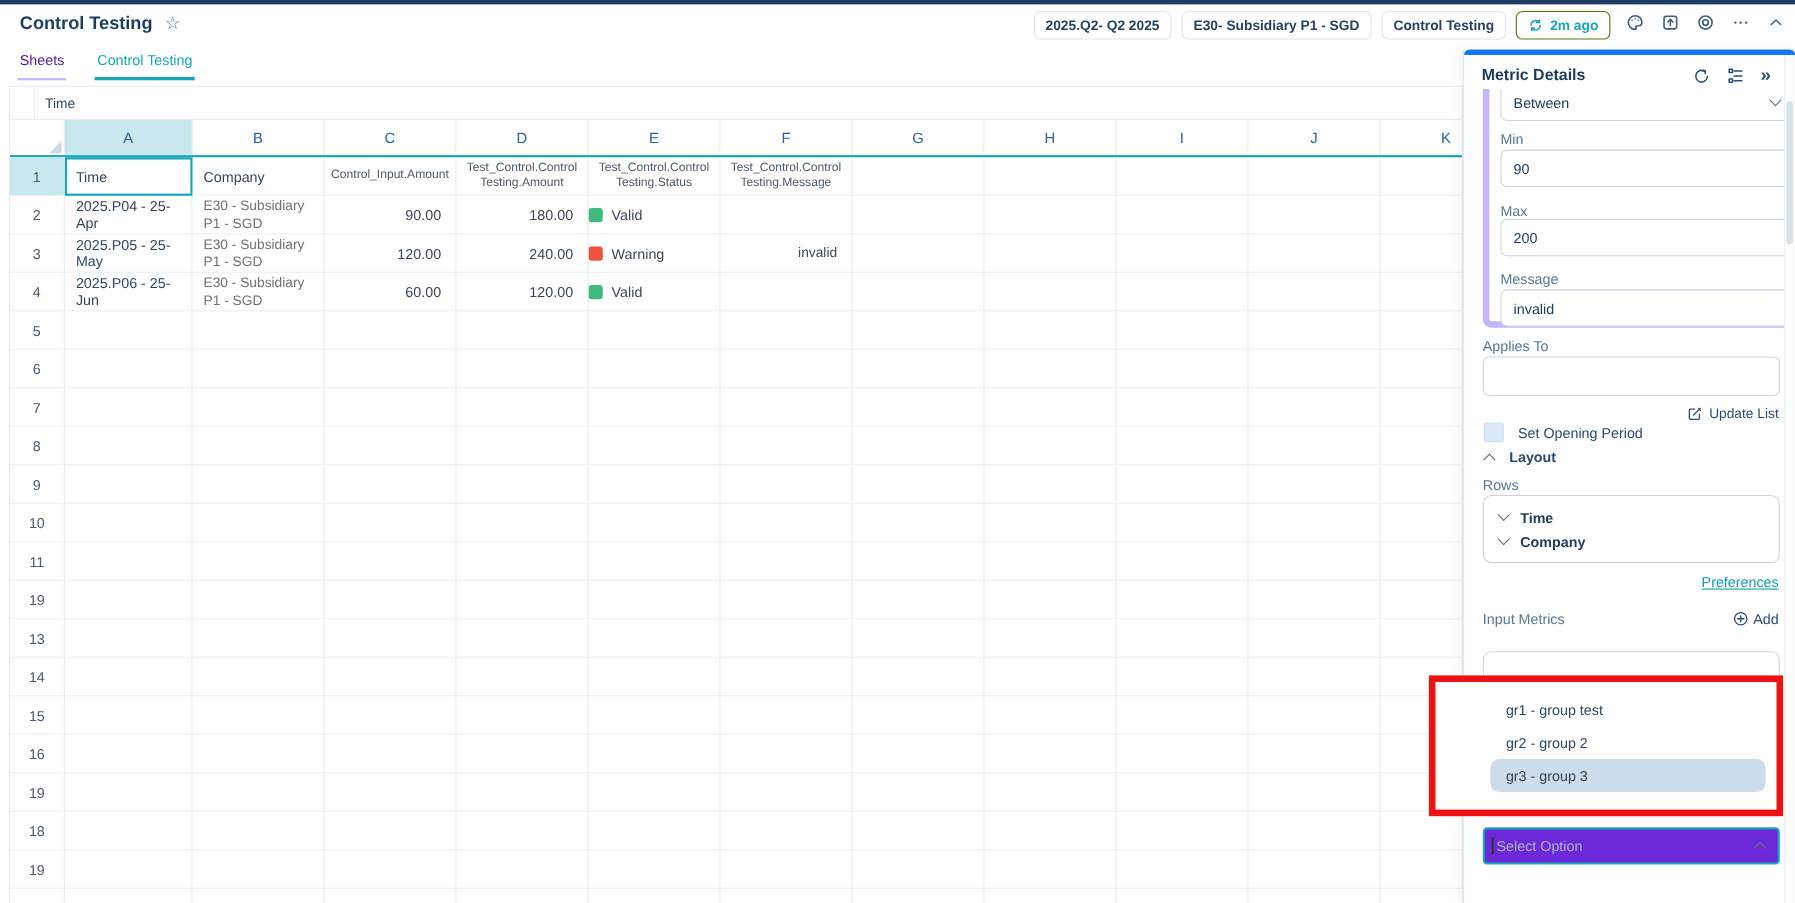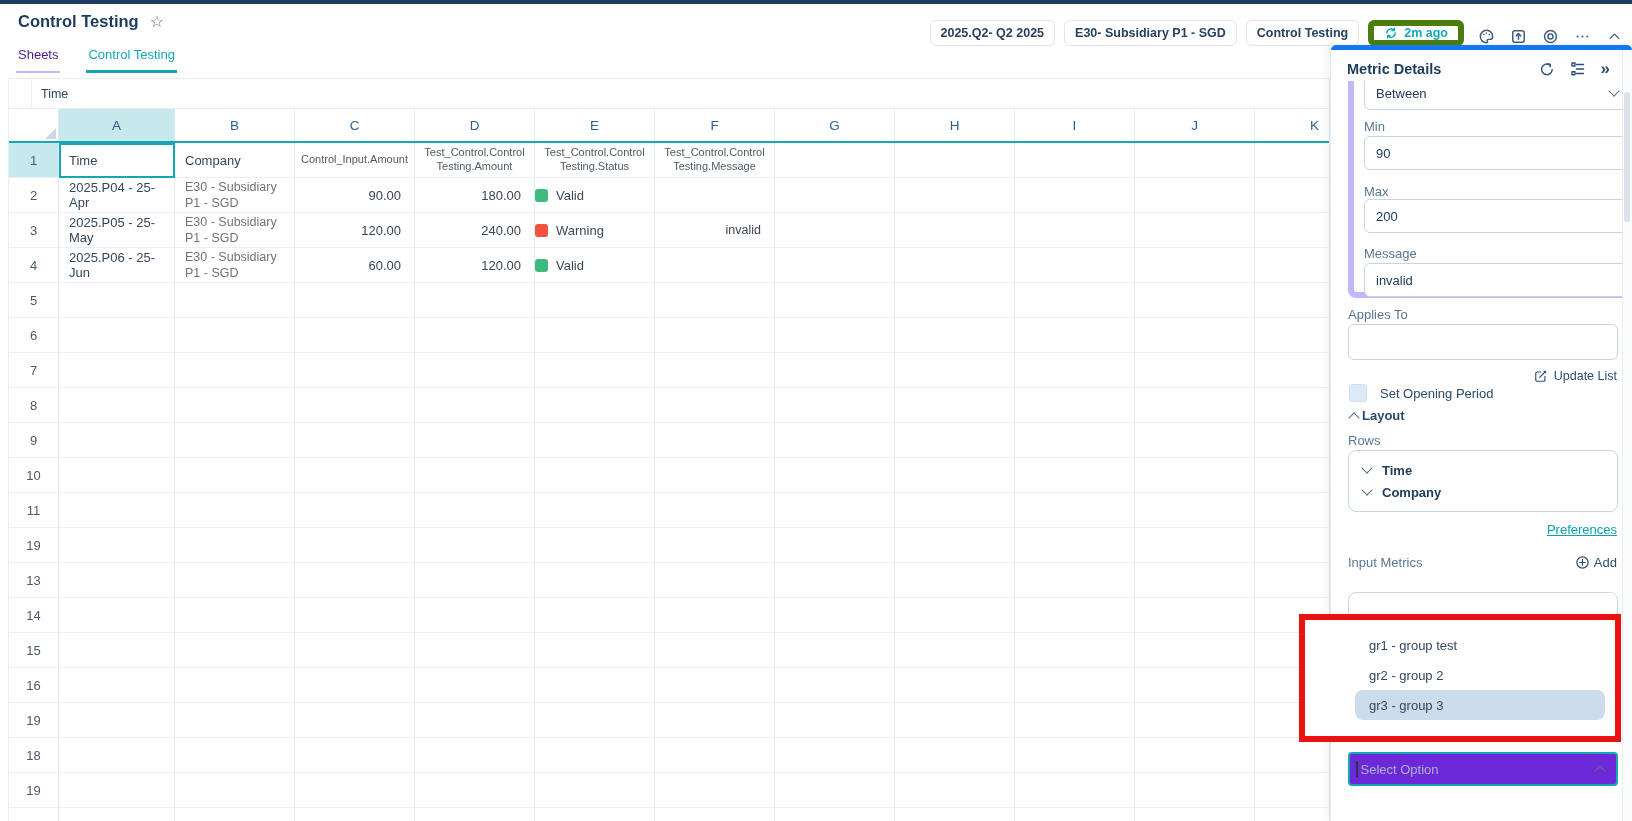--- a/index.html
+++ b/index.html
@@ -10,24 +10,24 @@
   html,body{margin:0;padding:0}
   body{width:1632px;height:821px;position:relative;overflow:hidden;background:#fff;
        font-family:"Liberation Sans",sans-serif;}
   svg{display:block}
 
   
   .topbar{position:absolute;left:0;top:0;right:0;height:4px;background:var(--navy)}
   .title-row{position:absolute;left:18px;top:12px;display:flex;align-items:center;gap:11px}
   .page-title{font-size:16.5px;font-weight:700;color:#1d3c5e}
   .star{font-size:16px;color:#5a7189;line-height:1}
-  .top-right{position:absolute;right:8px;top:10px;display:flex;align-items:flex-end;gap:9px;height:36px}
+  .top-right{position:absolute;right:8px;top:10px;display:flex;align-items:flex-start;gap:9px;height:36px}
   .pill{height:26px;padding:0 10px;border:1px solid #e0e5eb;border-radius:6px;display:flex;
         align-items:center;font-size:12.5px;font-weight:700;color:#27415f;background:#fff;white-space:nowrap}
-  .sync-pill{height:26px;padding:0 10px;border:6px solid #4d7c0f;border-radius:6px;display:flex;
+  .sync-pill{height:26px;padding:0 10px;border:1px solid #4d7c0f;border-radius:6px;display:flex;
         align-items:center;gap:6px;font-size:12.5px;font-weight:700;color:var(--accent);background:#fff}
   .hicon{width:20px;height:20px;display:flex;align-items:center;justify-content:center;color:#41607f;margin-left:3px}
   .hicon svg{stroke:#41607f;fill:none;stroke-width:1.4;stroke-linecap:round;stroke-linejoin:round}
   .sync-pill svg{stroke:var(--accent);fill:none;stroke-width:1.6;stroke-linecap:round;stroke-linejoin:round}
 
   .tabs{position:absolute;left:16px;top:47px;display:flex;gap:26px}
   .tab{font-size:13px;color:#4c1d95;padding:0 2px 8px 2px;border-bottom:2px solid #c4b5fd;cursor:default}
   .tab.active{color:var(--accent);border-bottom:3px solid var(--accent)}
 
   
@@ -84,21 +84,21 @@
   .plabel{position:absolute;left:17px;font-size:13px;color:#587795}
   .pinput{position:absolute;left:17px;width:270px;height:36px;border:1px solid #c9d4e0;border-radius:6px;background:#fff}
   .chev{width:8px;height:8px;border-right:1.6px solid #5a7189;border-bottom:1.6px solid #5a7189;flex:none}
   .chev.down{transform:rotate(45deg);margin-top:-4px}
   .chev.up{transform:rotate(-135deg);margin-top:4px}
   .linkrow{position:absolute;right:5px;display:flex;align-items:center;gap:6px;font-size:12.5px;color:#2a4d73}
   .linkrow svg{stroke:#2a4d73;fill:none;stroke-width:1.3;stroke-linecap:round;stroke-linejoin:round}
   .cbrow{position:absolute;top:303px;left:18px;display:flex;align-items:center;gap:13px;
          font-size:13px;color:#2c4a6b}
   .cb{width:18px;height:18px;background:#dbe9f8;border:1px solid #cfdff2;border-radius:3px;flex:none}
-  .secrow{position:absolute;left:19px;display:flex;align-items:center;gap:4px;font-size:13px;
+  .secrow{position:absolute;left:19px;display:flex;align-items:center;gap:14px;font-size:13px;
           font-weight:700;color:#2c4a6b}
   .rowsbox{position:absolute;top:369px;left:17px;width:270px;height:62px;border:1px solid #c9d4e0;
            border-radius:8px;padding:8px 0;display:flex;flex-direction:column;justify-content:space-between}
   .dimitem{display:flex;align-items:center;gap:11px;padding-left:14px;font-size:13px;font-weight:700;
            color:#223c5e;height:22px}
   .pref{position:absolute;top:441px;right:5px;font-size:13px;color:#0d9fae;text-decoration:underline}
   .imrow{position:absolute;top:474px;left:17px;right:5px;display:flex;align-items:center;justify-content:space-between}
   .imlabel{font-size:13px;color:#587795}
   .addbtn{display:flex;align-items:center;gap:4px;font-size:13px;color:#2a4d73}
   .addbtn svg{stroke:#2a4d73;fill:none;stroke-width:1.3;stroke-linecap:round}

